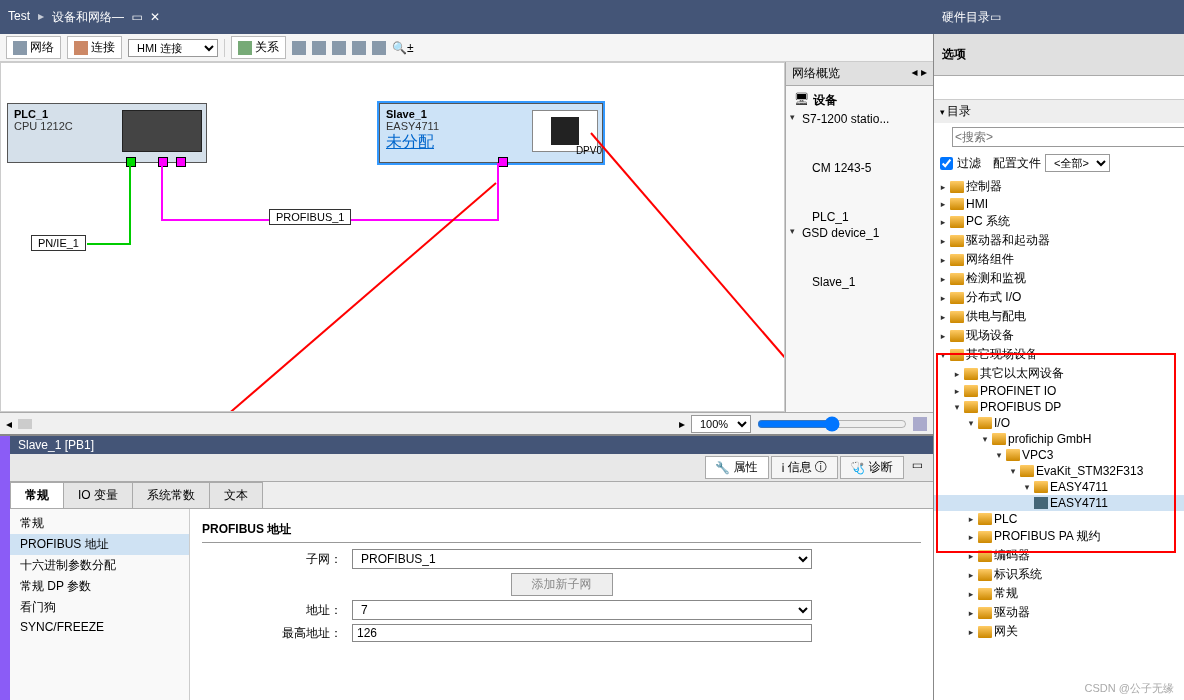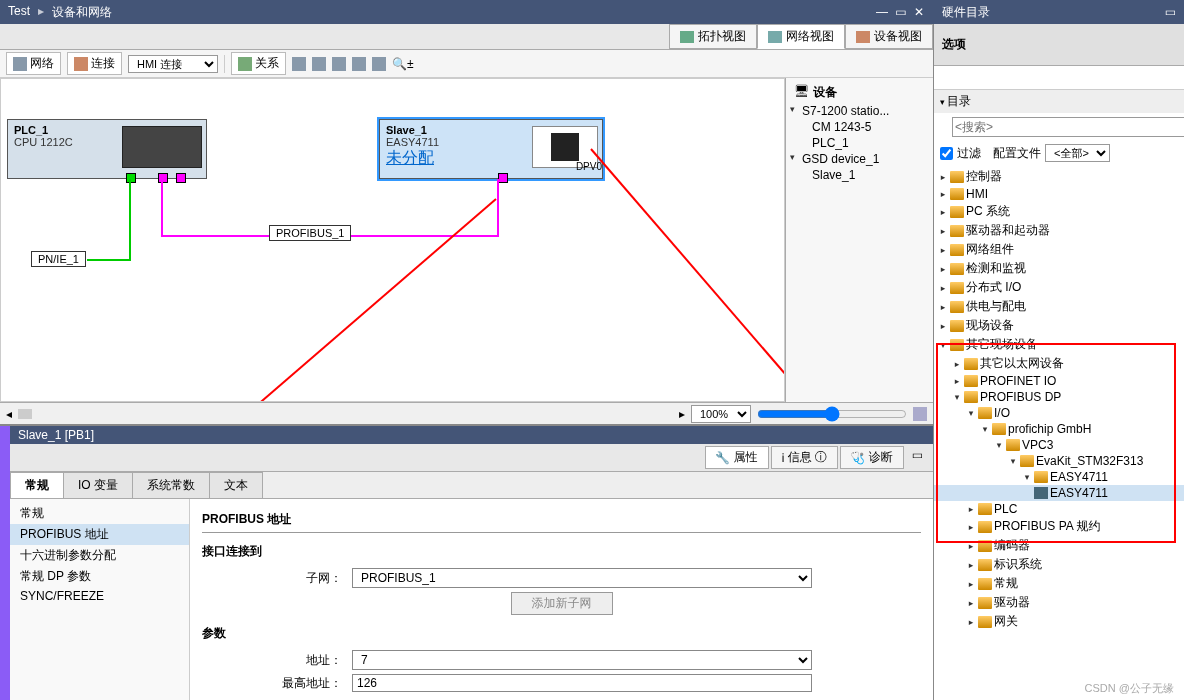--- a/index.html
+++ b/index.html
@@ -1,19 +1,19 @@
 <!DOCTYPE html>
 <html><head>
 <meta charset="utf-8">
 <style>
 * { box-sizing: border-box; margin: 0; padding: 0; font-family: "Microsoft YaHei", Arial, sans-serif; font-size: 12px; }
 body { background: #f0f0f0; width: 1184px; height: 700px; overflow: hidden; position: relative; }
 
 
-.title-bar { background: #457; color: #fff; padding: 3px 8px; display: flex; justify-content: space-between; align-items: center; height: 24px; }
+.title-bar { background: #457; color: #fff; padding: 3px 8px; display: flex; align-items: center; height: 34px; }
 .title-bar .crumbs { display: flex; gap: 8px; }
 .title-bar .crumb-sep { opacity: .7; }
 
 
 .main { display: flex; height: 680px; }
 .left-col { width: 934px; display: flex; flex-direction: column; border-right: 1px solid #888; }
 .right-col { width: 250px; display: flex; flex-direction: column; background: #fff; }
 
 
 .view-tabs { display: flex; justify-content: flex-end; background: #e8e8e8; border-bottom: 1px solid #aaa; height: 26px; }
@@ -30,21 +30,21 @@
 .tb-sep { width: 1px; height: 18px; background: #ccc; }
 .tb-icon { width: 14px; height: 14px; background: #89a; display: inline-block; }
 
 
 .canvas-row { display: flex; flex: 1; min-height: 0; }
 .canvas { flex: 1; background: #fff; position: relative; border: 1px solid #ccc; overflow: hidden; }
 .net-overview { width: 148px; background: #f7f7f7; border-left: 1px solid #aaa; }
 .no-hdr { background: #e0e0e0; padding: 3px 6px; border-bottom: 1px solid #aaa; display: flex; justify-content: space-between; }
 .no-tree { padding: 4px 2px; font-size: 11px; }
 .no-item { padding: 1px 2px 1px 14px; white-space: nowrap; position: relative; }
-.no-item.l1 { padding-left: 24px; }
+.no-item.l1 { padding-left: 24px; margin-top: 33px; }
 .no-item::before { content: "▸"; position: absolute; left: 2px; font-size: 9px; color: #333; }
 .no-item.open::before { content: "▾"; }
 .no-item.leaf::before { content: ""; }
 
 
 .device { position: absolute; border: 1px solid #555; background: #d5e0ea; width: 210px; }
 .device.sel { outline: 2px solid #39f; background: #cde3f7; }
 .dev-hdr { padding: 4px 6px; position: relative; }
 .dev-title { font-weight: bold; font-size: 11px; }
 .dev-sub { font-size: 11px; color: #333; }
@@ -127,34 +127,20 @@
   <div class="title-bar" style="width:250px">
     <span>硬件目录</span>
     <span>▭</span>
   </div>
 </div>
 
 <div class="main">
 
   <div class="left-col">
 
-    <div class="view-tabs">
-      <div class="view-tab">
-          <span class="vt-icon"></span>
-          <span>拓扑视图</span>
-        </div>
-      <div class="view-tab active">
-          <span class="vt-icon net"></span>
-          <span>网络视图</span>
-        </div>
-      <div class="view-tab">
-          <span class="vt-icon dev"></span>
-          <span>设备视图</span>
-        </div>
-    </div>
 
     <div class="toolbar">
       <div class="tb-btn">
           <span class="tb-icon"></span>
           <span>网络</span>
         </div>
       <div class="tb-btn">
           <span class="tb-icon" style="background:#c86"></span>
           <span>连接</span>
         </div>
@@ -214,20 +200,24 @@
               </marker>
             </defs>
           <line x1="590" y1="70" x2="918" y2="450" stroke="red" stroke-width="2"></line>
           <line x1="495" y1="120" x2="130" y2="435" stroke="red" stroke-width="2" marker-end="url(#ah)"></line>
           <line x1="400" y1="420" x2="400" y2="490" stroke="red" stroke-width="2" marker-end="url(#ah)"></line>
           <line x1="370" y1="510" x2="370" y2="590" stroke="red" stroke-width="2" marker-end="url(#ah)"></line>
         </svg>
       </div>
 
       <div class="net-overview">
+        <div class="no-hdr">
+            <span>网络概览</span>
+            <span>◂ ▸</span>
+          </div>
         <div class="no-tree">
           <div style="padding:2px 6px; display:flex; gap:4px">
               <span>🖥</span>
               <b>设备</b>
             </div>
           <div id="no-items">
               <div class="no-item l0 open">S7-1200 statio...</div>
               <div class="no-item l1 leaf">CM 1243-5</div>
               <div class="no-item l1 leaf">PLC_1</div>
               <div class="no-item l0 open">GSD device_1</div>
@@ -270,31 +260,30 @@
         <div class="sub-tab">IO 变量</div>
         <div class="sub-tab">系统常数</div>
         <div class="sub-tab">文本</div>
       </div>
       <div class="detail-body">
         <div class="nav-list" id="nav-list">
             <div class="nav-item">常规</div>
             <div class="nav-item sel">PROFIBUS 地址</div>
             <div class="nav-item">十六进制参数分配</div>
             <div class="nav-item">常规 DP 参数</div>
+            <div class="nav-item">看门狗</div>
             <div class="nav-item">SYNC/FREEZE</div>
           </div>
         <div class="form-area">
           <div class="section-hdr">PROFIBUS 地址</div>
-          <div class="section-sub">接口连接到</div>
           <div class="form-row">
             <label>子网：</label>
             <select class="inp"><option>PROFIBUS_1</option></select>
           </div>
           <button class="form-btn">添加新子网</button>
-          <div class="section-sub">参数</div>
           <div class="form-row">
             <label>地址：</label>
             <select class="inp"><option>7</option></select>
           </div>
           <div class="form-row">
             <label>最高地址：</label>
             <input class="inp" readonly="" value="126" style="">
           </div>
         </div>
       </div>

